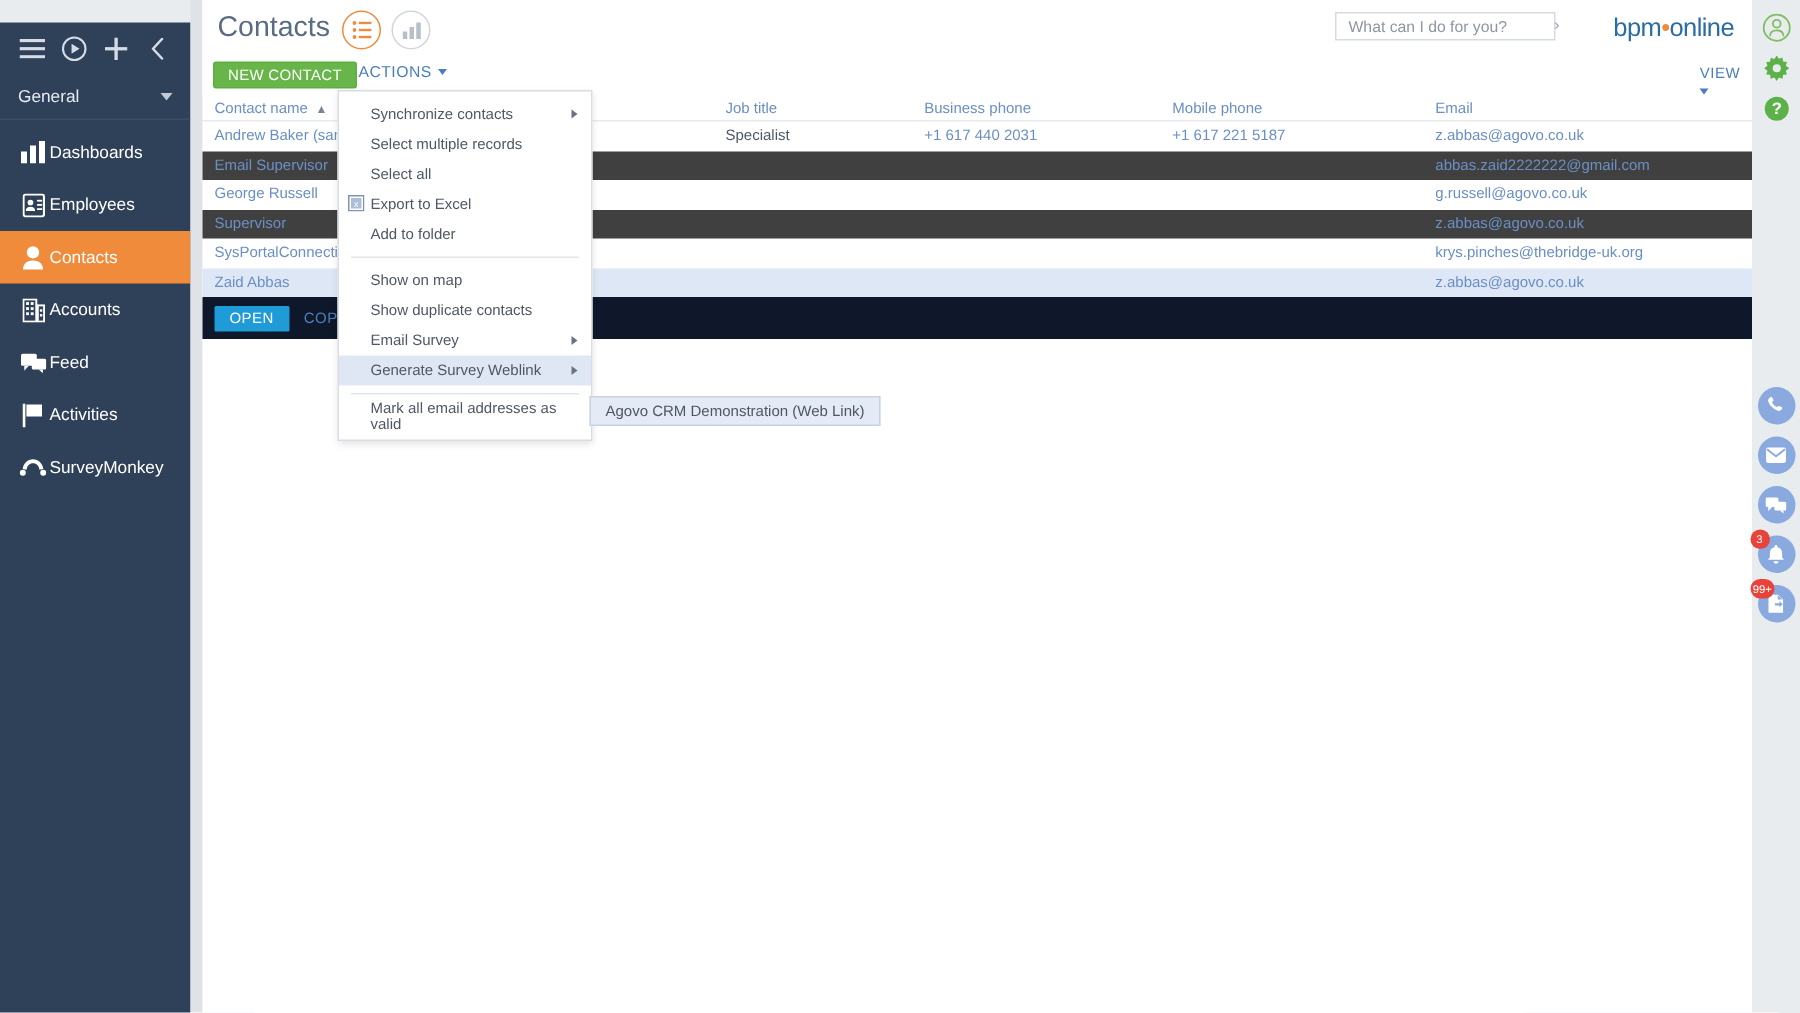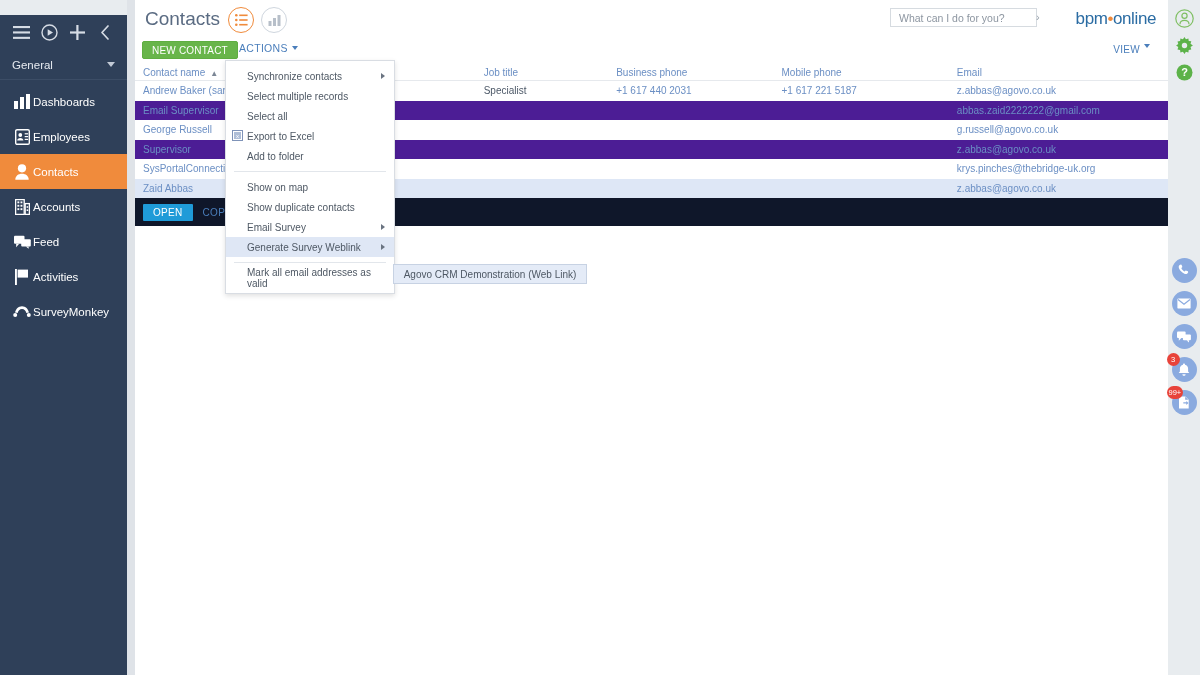--- a/index.html
+++ b/index.html
@@ -74,31 +74,31 @@
     font-size:10.5px; color:#66707c; background:transparent;
   }
   .searchbox input::placeholder { color:#8d96a1; }
   .search-arrow { color:#9aa3ad; font-size:11px; line-height:1; }
   .brand {
     position:absolute; right:12px; top:9px; font-size:17px; color:#2b6ca3;
     letter-spacing:-0.4px; font-weight:400;
   }
   .brand .dot { color:#f08b3c; }
   .viewlink {
-    position:absolute; right:18px; top:44px; font-size:10px; color:#4a7ebb;
-    letter-spacing:.3px; display:flex; align-items:flex-start; gap:4px; cursor:pointer;
+    position:absolute; right:8px; top:44px; font-size:10px; color:#4a7ebb;
+    letter-spacing:.3px; display:flex; align-items:flex-start; gap:4px; cursor:pointer;flex-direction:column;
   }
   .viewlink .caret { width:0;height:0;border-left:3.5px solid transparent;border-right:3.5px solid transparent;
                      border-top:4.5px solid #4a7ebb; }
 
   
   .grid { position:absolute; left:0; top:64px; right:0; }
   .grow { display:flex; height:19.5px; align-items:center; font-size:10px; position:relative; }
   .ghead { height:17px; color:#9aa3ad; border-bottom:1px solid #e6e9ed; }
-  .grow.odd { background:#4c1d95; }
+  .grow.odd { background:#404040; }
   .grow.sel { background:#dee7f6; }
   .gcell { padding-left:8px; color:#6b8fc4; white-space:nowrap; overflow:hidden; }
   .gcell.dark { color:#4d5968; }
   .c-name { width:146px; }
   .c-acct { width:196px; }
   .c-job  { width:133px; }
   .c-bphone { width:166px; }
   .c-mphone { width:176px; }
   .c-email { width:220px; }
   .sortcar { display:inline-block; margin-left:5px; color:#7b8695; font-size:8px; }

